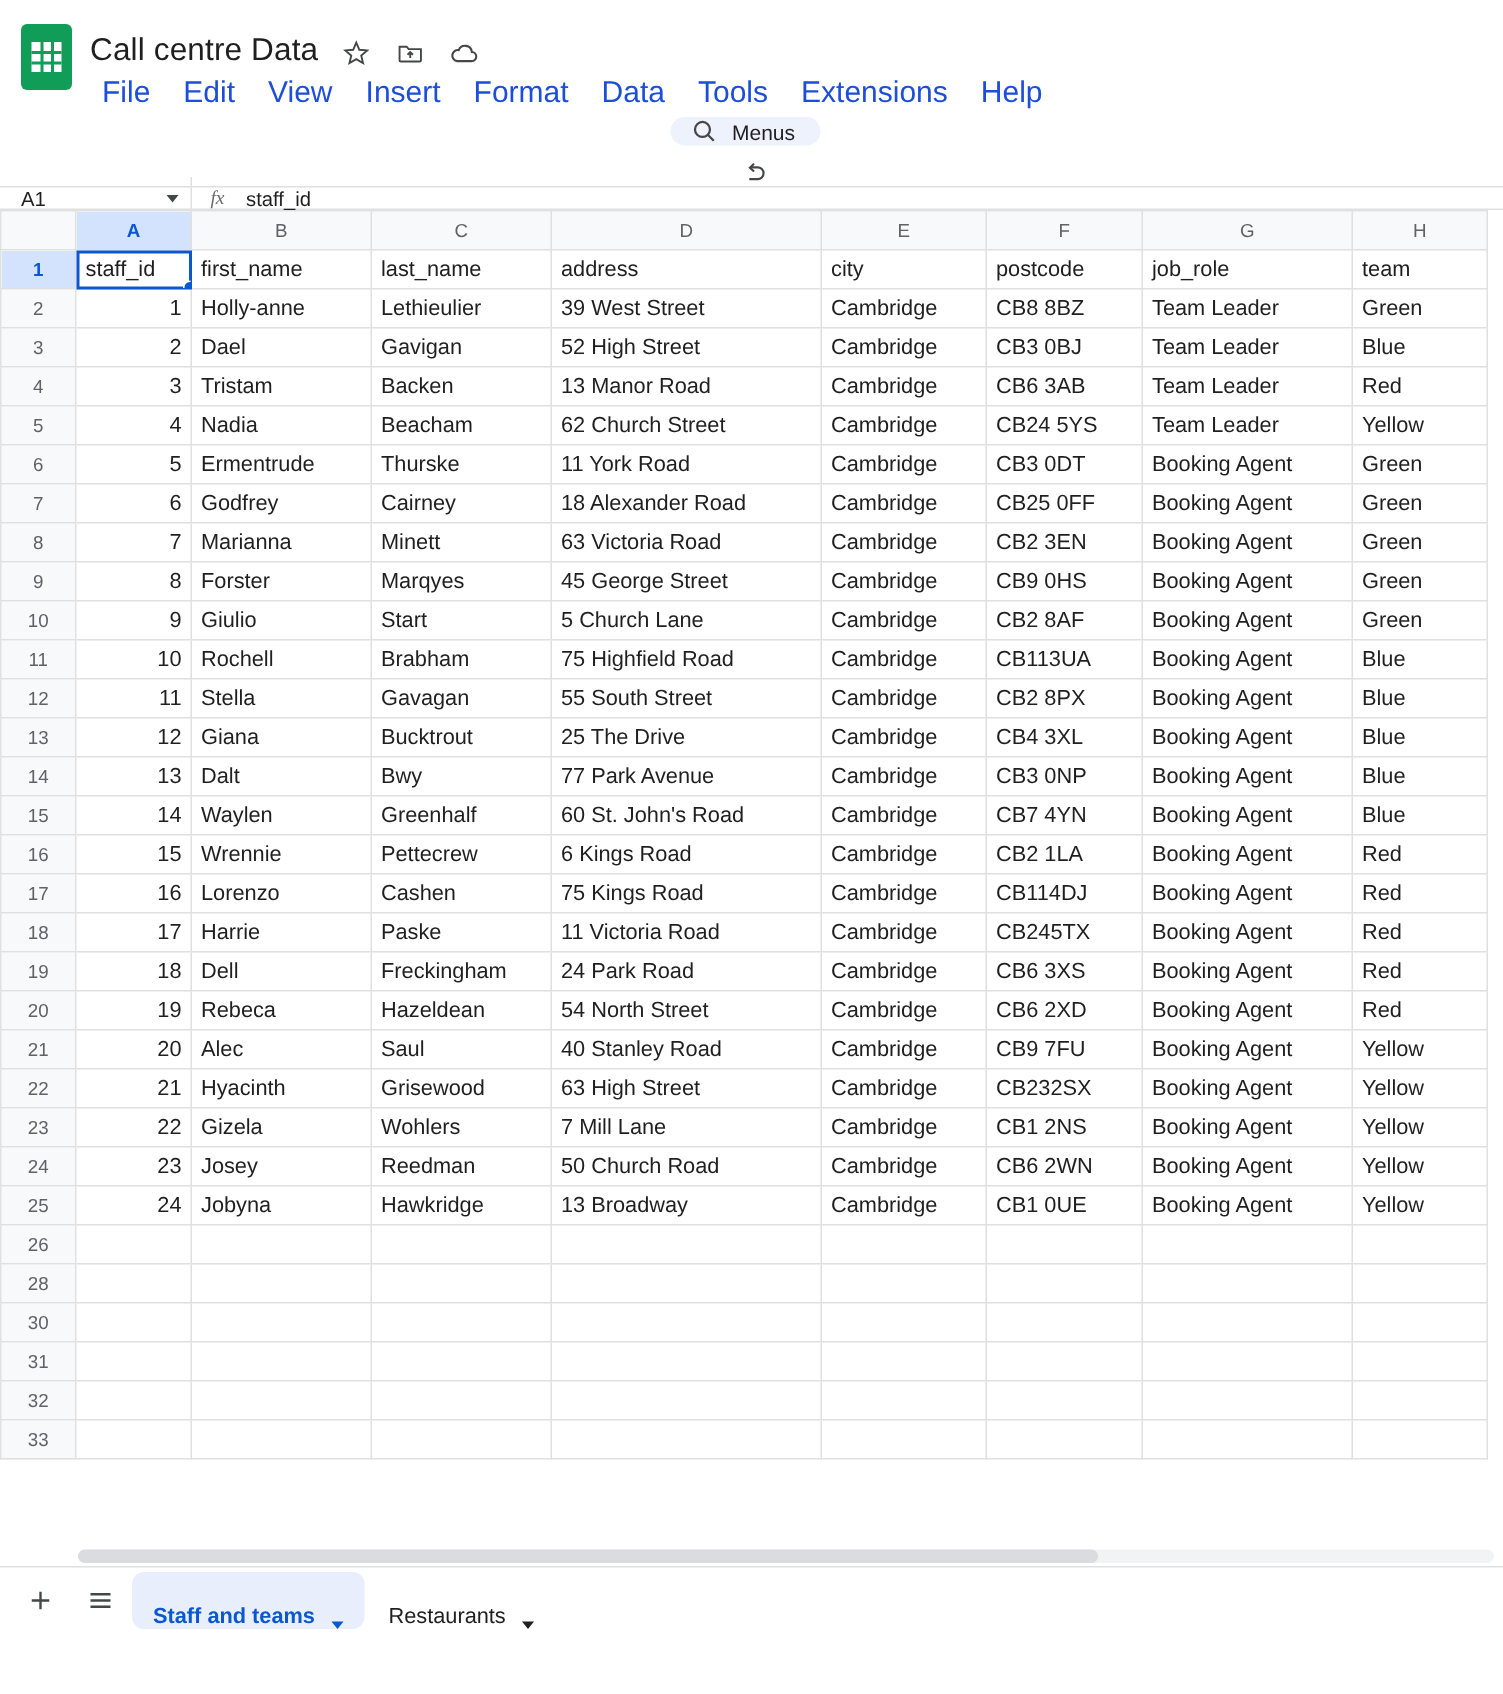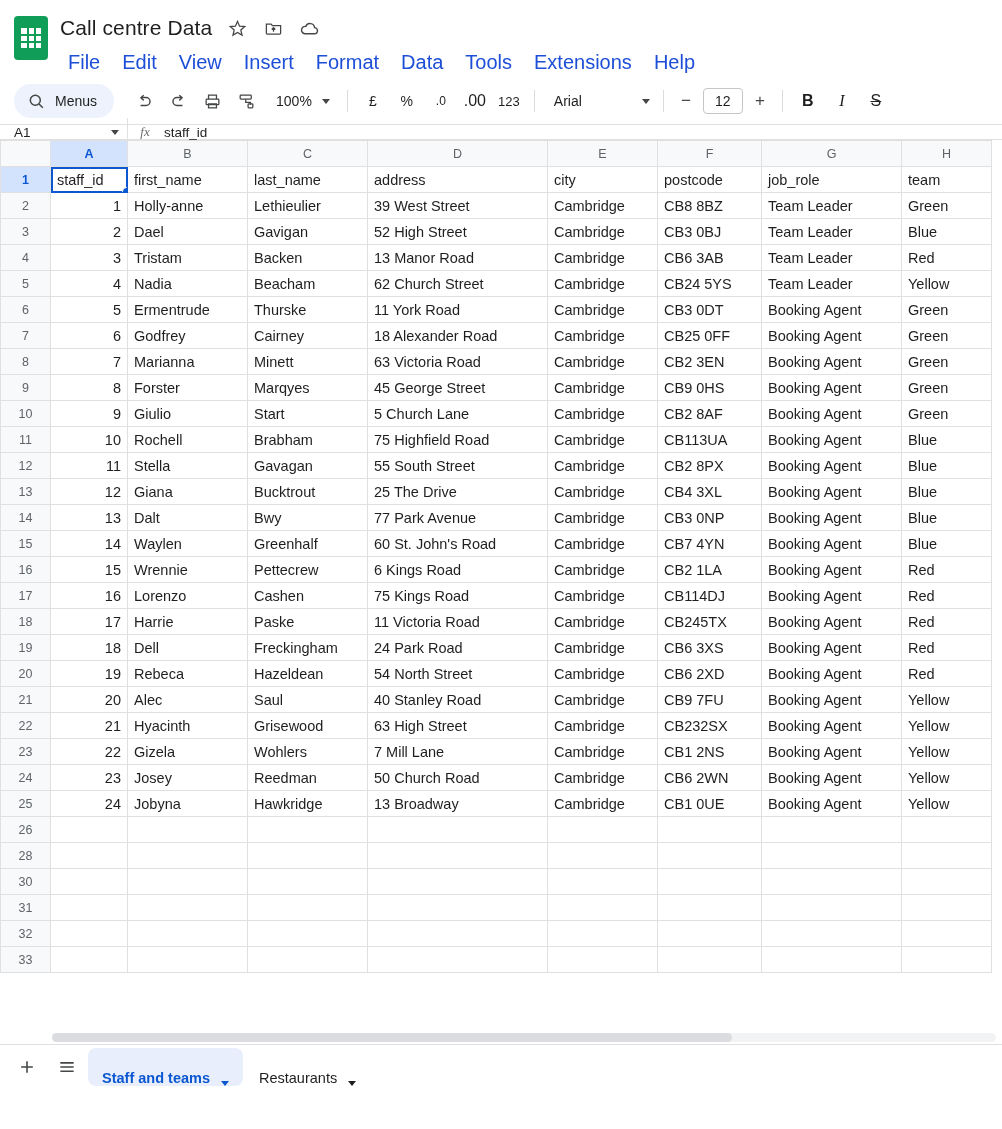--- a/index.html
+++ b/index.html
@@ -39,21 +39,21 @@
   }
   .doc-icon .grid:before, .doc-icon .grid:after {
     content: ""; position: absolute; background: #0f9d58;
   }
   .doc-icon .grid:before { left: 0; top: 6px; width: 20px; height: 2px; box-shadow: 0 7px 0 #0f9d58; }
   .doc-icon .grid:after { top: 0; left: 6px; width: 2px; height: 20px; box-shadow: 7px 0 0 #0f9d58; }
 
   .title-block { flex: 1; min-width: 0; }
   .title-row {
     display: flex;
-    align-items: center;
+    align-items: flex-end;
     gap: 14px;
     height: 36px;
   }
   .doc-title {
     font-size: 21px;
     color: #1f1f1f;
     letter-spacing: 0.1px;
     white-space: nowrap;
   }
   .title-icon {
@@ -76,20 +76,21 @@
     white-space: nowrap;
   }
 
   
   .toolbar {
     display: flex;
     align-items: center;
     height: 46px;
     padding: 0 10px 0 14px;
     gap: 2px;
+    flex-direction: column;
   }
   .menus-pill {
     display: flex;
     align-items: center;
     gap: 9px;
     background: #edf2fc;
     border-radius: 20px;
     height: 34px;
     padding: 0 17px 0 13px;
     margin-right: 12px;

